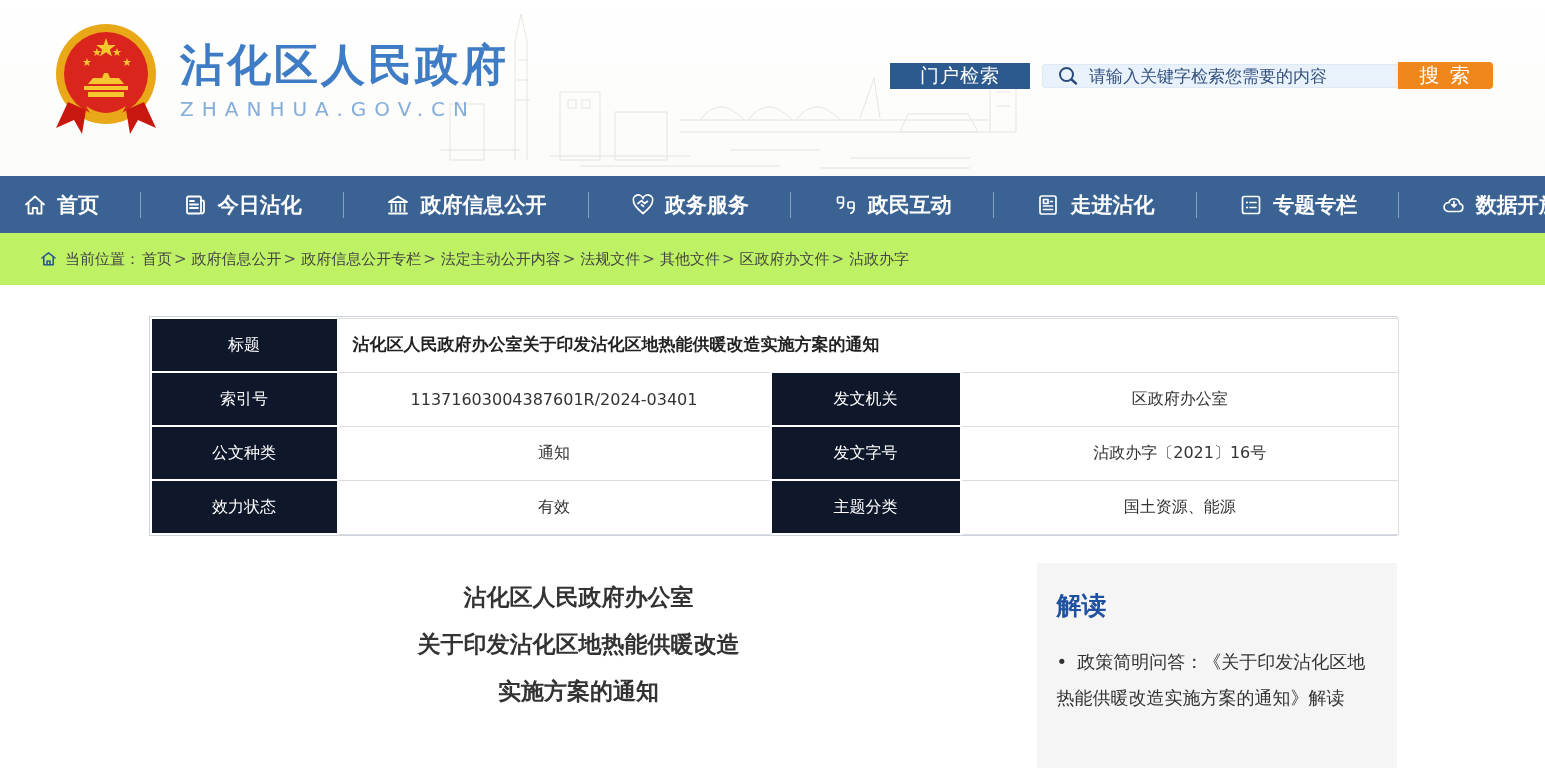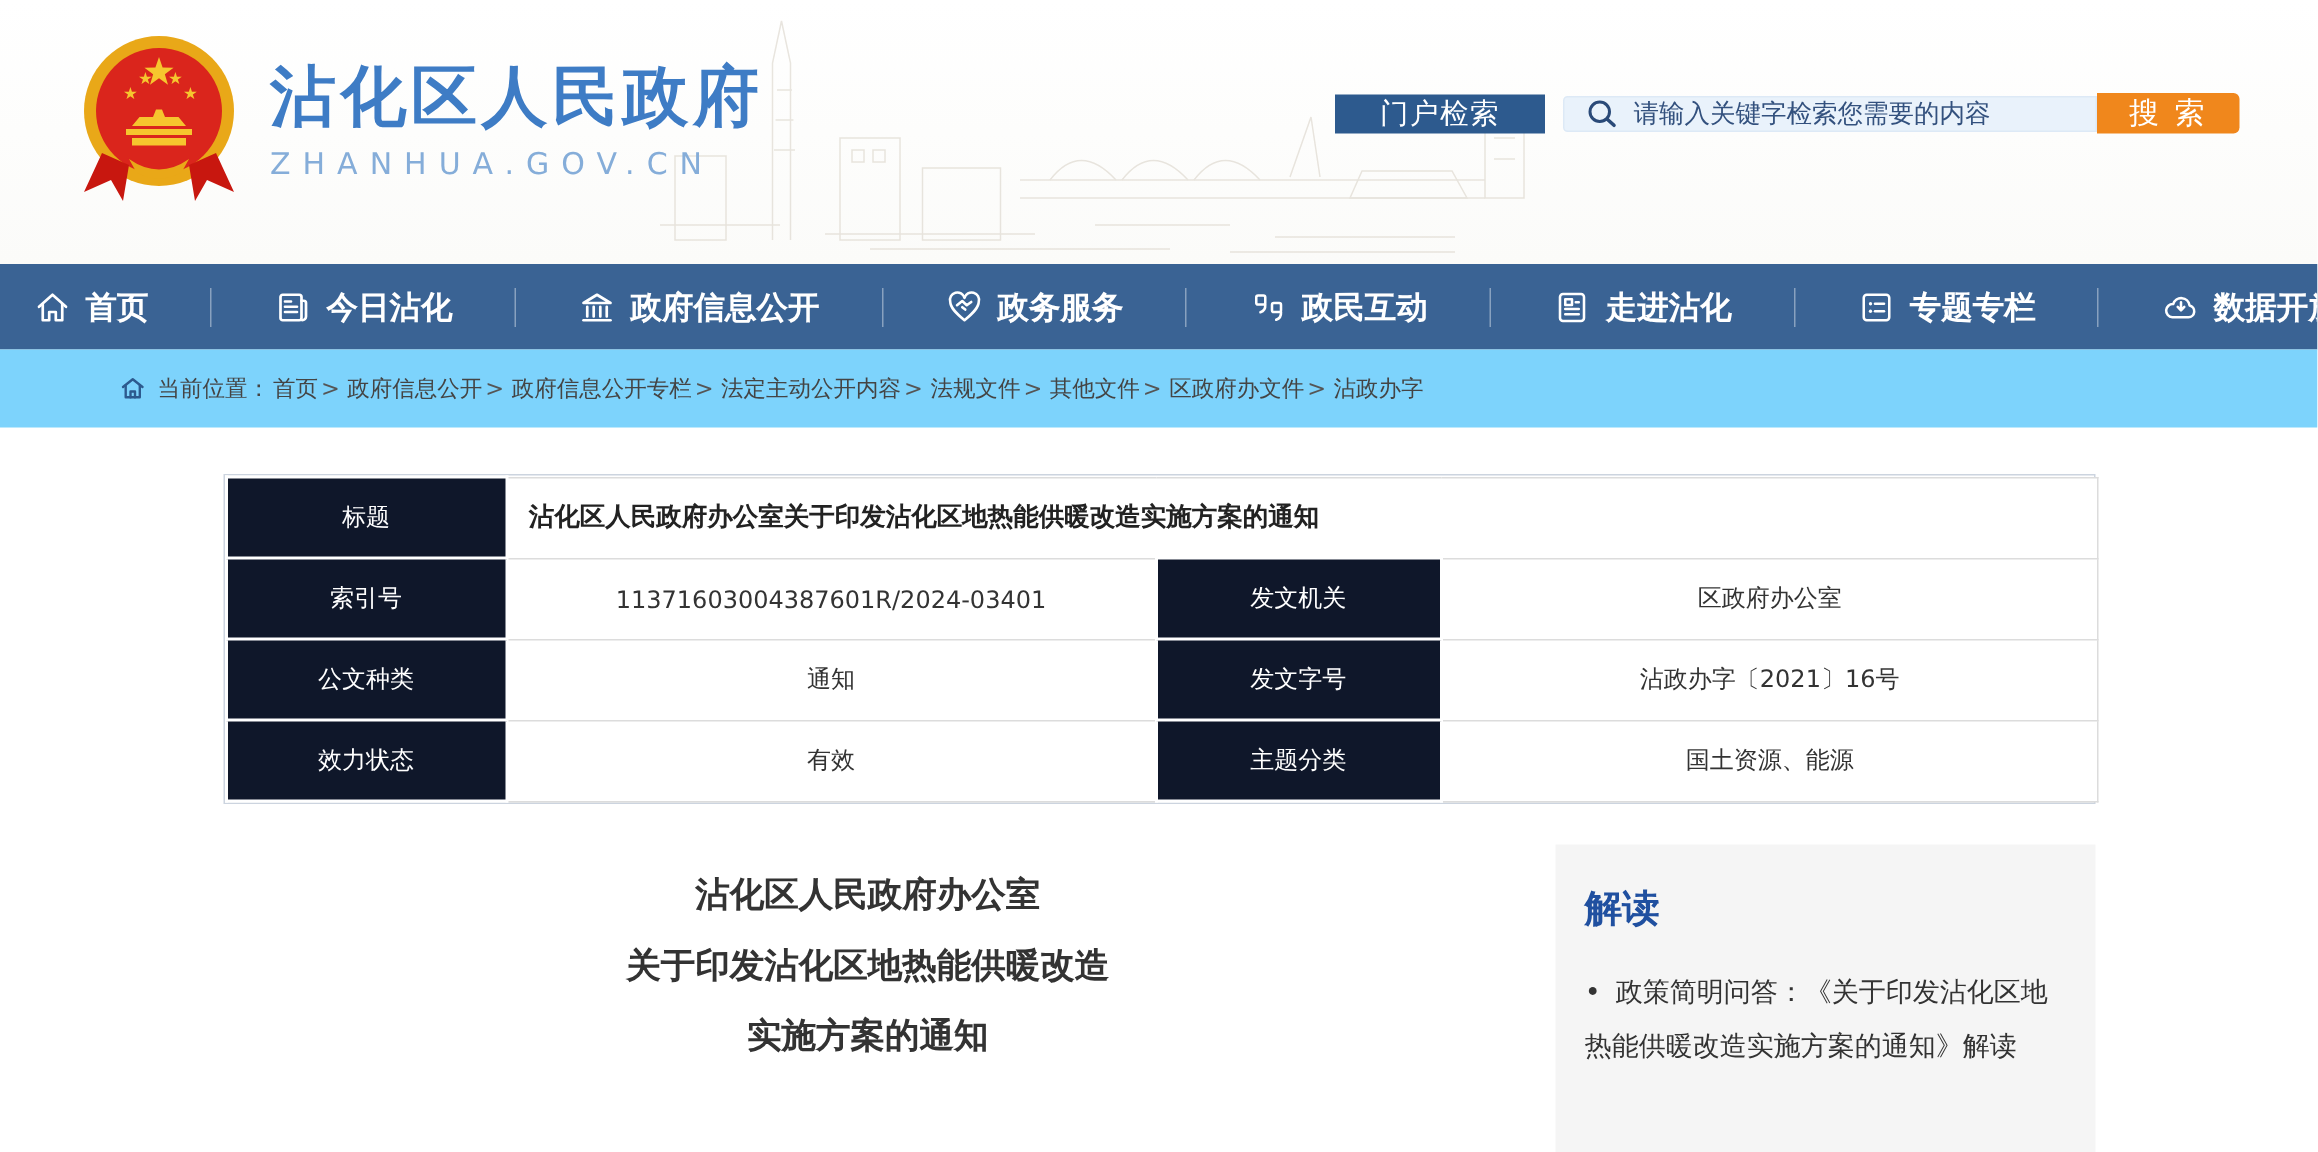--- a/index.html
+++ b/index.html
@@ -27,22 +27,22 @@
 
   
   .nav { height:57px; background:#3a6394; overflow:hidden; }
   .nav-inner { width:1560px; height:100%; display:flex; align-items:center;
     justify-content:space-between; padding-left:22px; }
   .nav-item { display:flex; align-items:center; gap:9px; color:#fff; font-size:21px;
     font-weight:bold; white-space:nowrap; cursor:pointer; }
   .nav-sep { width:1px; height:26px; background:rgba(255,255,255,.4); flex:0 0 auto; }
 
   
-  .breadcrumb { height:52px; background:#7dd3fc; display:flex; align-items:center;
-    padding-left:80px; font-size:15px; color:#444; }
+  .breadcrumb { height:52px; background:#bef264; display:flex; align-items:center;
+    padding-left:40px; font-size:15px; color:#444; }
   .breadcrumb svg { margin-right:8px; }
   .crumb { cursor:pointer; }
   .crumb-last { cursor:default; }
   .crumb-sep { margin:0 5px 0 2px; color:#555; }
   .crumb-prefix { margin-right:2px; }
 
   
   .container { width:1248px; margin:0 auto; }
   .doc-table-wrap { margin-top:31px; border:1px solid #ccd4df; }
   table.doc-table { width:100%; border-collapse:collapse; table-layout:fixed; }

